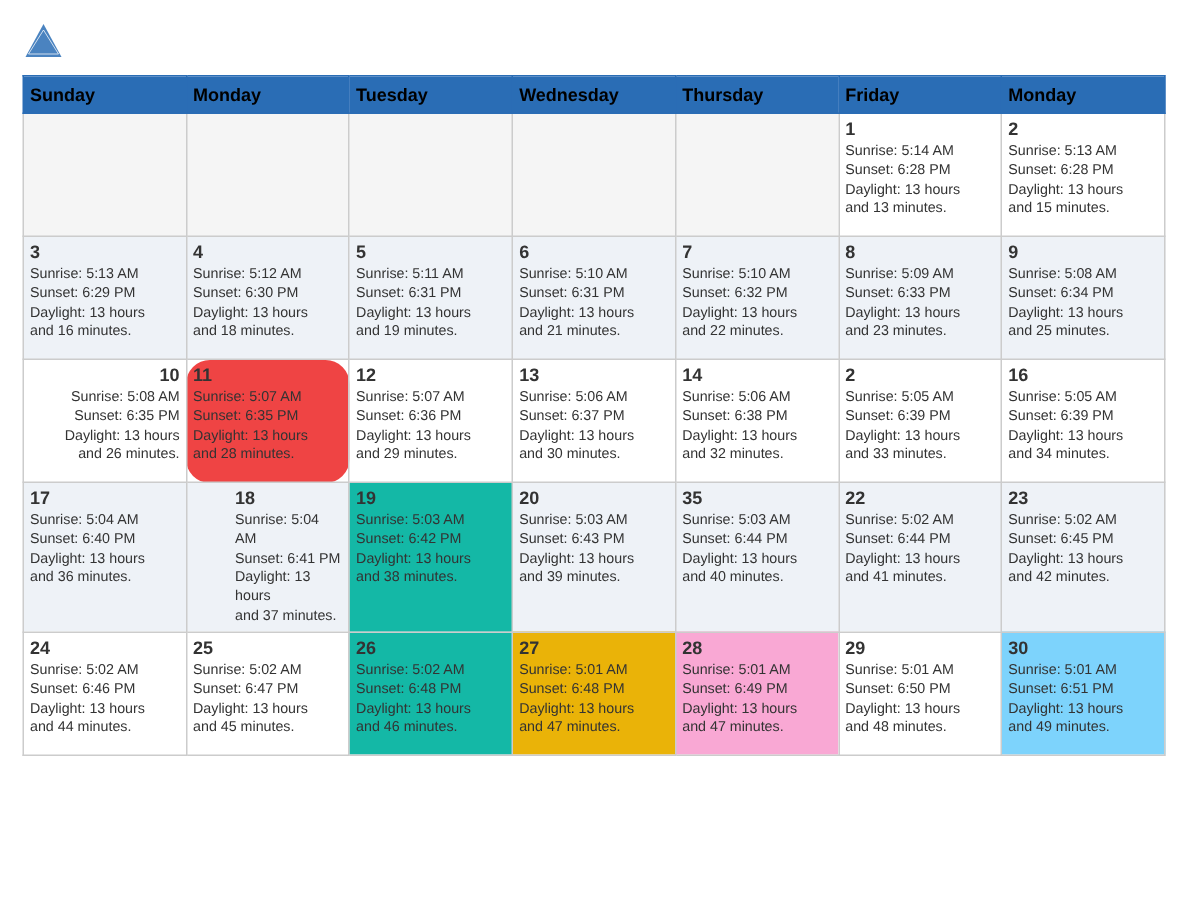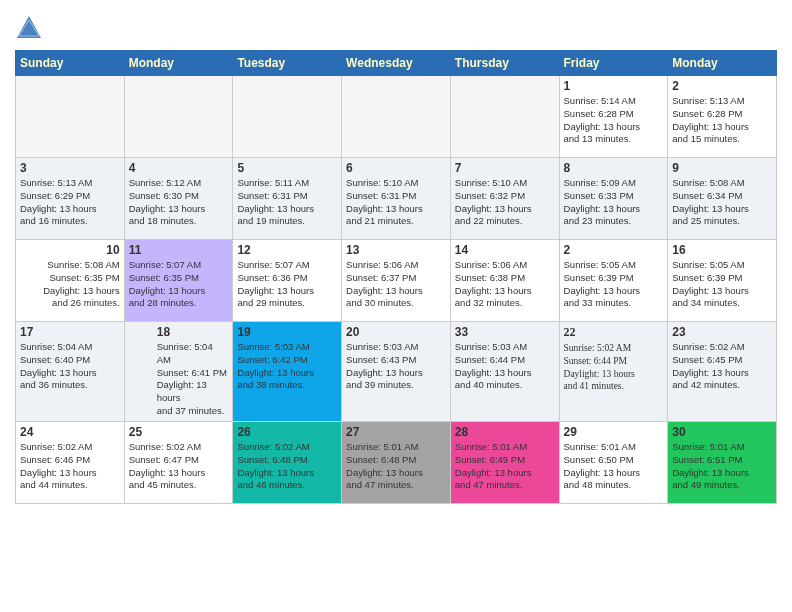--- a/index.html
+++ b/index.html
@@ -50,21 +50,21 @@
       font-size: 15px;
       color: #555;
     }
     .calendar {
       width: 100%;
       border-collapse: collapse;
       table-layout: fixed;
     }
     .calendar th {
       background: #2a6db5;
-      color: #fef9c3;
+      color: #000000;
       font-size: 12px;
       padding: 5px 4px;
       text-align: left;
       border: 1px solid #2a6db5;
     }
     .calendar td {
       border: 1px solid #ccc;
       vertical-align: top;
       padding: 3px 4px;
       font-size: 10px;
@@ -168,21 +168,21 @@
           <td style="background: rgb(238, 242, 247);">
             <span class="day-num">9</span>
             <div class="day-info">Sunrise: 5:08 AM<br>Sunset: 6:34 PM<br>Daylight: 13 hours<br>and 25 minutes.</div>
           </td>
         </tr>
         <tr>
           <td style="background: rgb(255, 255, 255); text-align: right;">
             <span class="day-num">10</span>
             <div class="day-info">Sunrise: 5:08 AM<br>Sunset: 6:35 PM<br>Daylight: 13 hours<br>and 26 minutes.</div>
           </td>
-          <td style="background: #c4b5fd;">
+          <td style="background: #ef4444; border-radius: 16px;">
             <span class="day-num">11</span>
             <div class="day-info">Sunrise: 5:07 AM<br>Sunset: 6:35 PM<br>Daylight: 13 hours<br>and 28 minutes.</div>
           </td>
           <td style="background: rgb(255, 255, 255);">
             <span class="day-num">12</span>
             <div class="day-info">Sunrise: 5:07 AM<br>Sunset: 6:36 PM<br>Daylight: 13 hours<br>and 29 minutes.</div>
           </td>
           <td style="background: rgb(255, 255, 255);">
             <span class="day-num">13</span>
             <div class="day-info">Sunrise: 5:06 AM<br>Sunset: 6:37 PM<br>Daylight: 13 hours<br>and 30 minutes.</div>
@@ -202,33 +202,33 @@
         </tr>
         <tr>
           <td style="background: rgb(238, 242, 247);">
             <span class="day-num">17</span>
             <div class="day-info">Sunrise: 5:04 AM<br>Sunset: 6:40 PM<br>Daylight: 13 hours<br>and 36 minutes.</div>
           </td>
           <td style="background: rgb(238, 242, 247); padding-left: 32px;">
             <span class="day-num">18</span>
             <div class="day-info">Sunrise: 5:04 AM<br>Sunset: 6:41 PM<br>Daylight: 13 hours<br>and 37 minutes.</div>
           </td>
-          <td style="background: #0ea5e9; margin-left: 40px;">
+          <td style="background: #14b8a6; margin-left: 40px;">
             <span class="day-num">19</span>
             <div class="day-info">Sunrise: 5:03 AM<br>Sunset: 6:42 PM<br>Daylight: 13 hours<br>and 38 minutes.</div>
           </td>
           <td style="background: rgb(238, 242, 247); margin-left: 48px;">
             <span class="day-num">20</span>
             <div class="day-info">Sunrise: 5:03 AM<br>Sunset: 6:43 PM<br>Daylight: 13 hours<br>and 39 minutes.</div>
           </td>
           <td style="background: rgb(238, 242, 247);">
-            <span class="day-num">33</span>
+            <span class="day-num">35</span>
             <div class="day-info">Sunrise: 5:03 AM<br>Sunset: 6:44 PM<br>Daylight: 13 hours<br>and 40 minutes.</div>
           </td>
-          <td style="background: rgb(238, 242, 247); font-family: Liberation Serif, serif;">
+          <td style="background: rgb(238, 242, 247);">
             <span class="day-num">22</span>
             <div class="day-info">Sunrise: 5:02 AM<br>Sunset: 6:44 PM<br>Daylight: 13 hours<br>and 41 minutes.</div>
           </td>
           <td style="background: rgb(238, 242, 247);">
             <span class="day-num">23</span>
             <div class="day-info">Sunrise: 5:02 AM<br>Sunset: 6:45 PM<br>Daylight: 13 hours<br>and 42 minutes.</div>
           </td>
         </tr>
         <tr>
           <td style="background: rgb(255, 255, 255); margin-top: 40px;">
@@ -236,32 +236,32 @@
             <div class="day-info">Sunrise: 5:02 AM<br>Sunset: 6:46 PM<br>Daylight: 13 hours<br>and 44 minutes.</div>
           </td>
           <td style="background: rgb(255, 255, 255);">
             <span class="day-num">25</span>
             <div class="day-info">Sunrise: 5:02 AM<br>Sunset: 6:47 PM<br>Daylight: 13 hours<br>and 45 minutes.</div>
           </td>
           <td style="background: #14b8a6;">
             <span class="day-num">26</span>
             <div class="day-info">Sunrise: 5:02 AM<br>Sunset: 6:48 PM<br>Daylight: 13 hours<br>and 46 minutes.</div>
           </td>
-          <td style="background: #a3a3a3;">
+          <td style="background: #eab308;">
             <span class="day-num">27</span>
             <div class="day-info">Sunrise: 5:01 AM<br>Sunset: 6:48 PM<br>Daylight: 13 hours<br>and 47 minutes.</div>
           </td>
-          <td style="background: #ec4899;">
+          <td style="background: #f9a8d4;">
             <span class="day-num">28</span>
             <div class="day-info">Sunrise: 5:01 AM<br>Sunset: 6:49 PM<br>Daylight: 13 hours<br>and 47 minutes.</div>
           </td>
           <td style="background: rgb(255, 255, 255); margin-top: 37px;">
             <span class="day-num">29</span>
             <div class="day-info">Sunrise: 5:01 AM<br>Sunset: 6:50 PM<br>Daylight: 13 hours<br>and 48 minutes.</div>
           </td>
-          <td style="background: #22c55e;">
+          <td style="background: #7dd3fc;">
             <span class="day-num">30</span>
             <div class="day-info">Sunrise: 5:01 AM<br>Sunset: 6:51 PM<br>Daylight: 13 hours<br>and 49 minutes.</div>
           </td>
         </tr>
       </tbody>
   </table>
 </div>
 
 </body></html>

